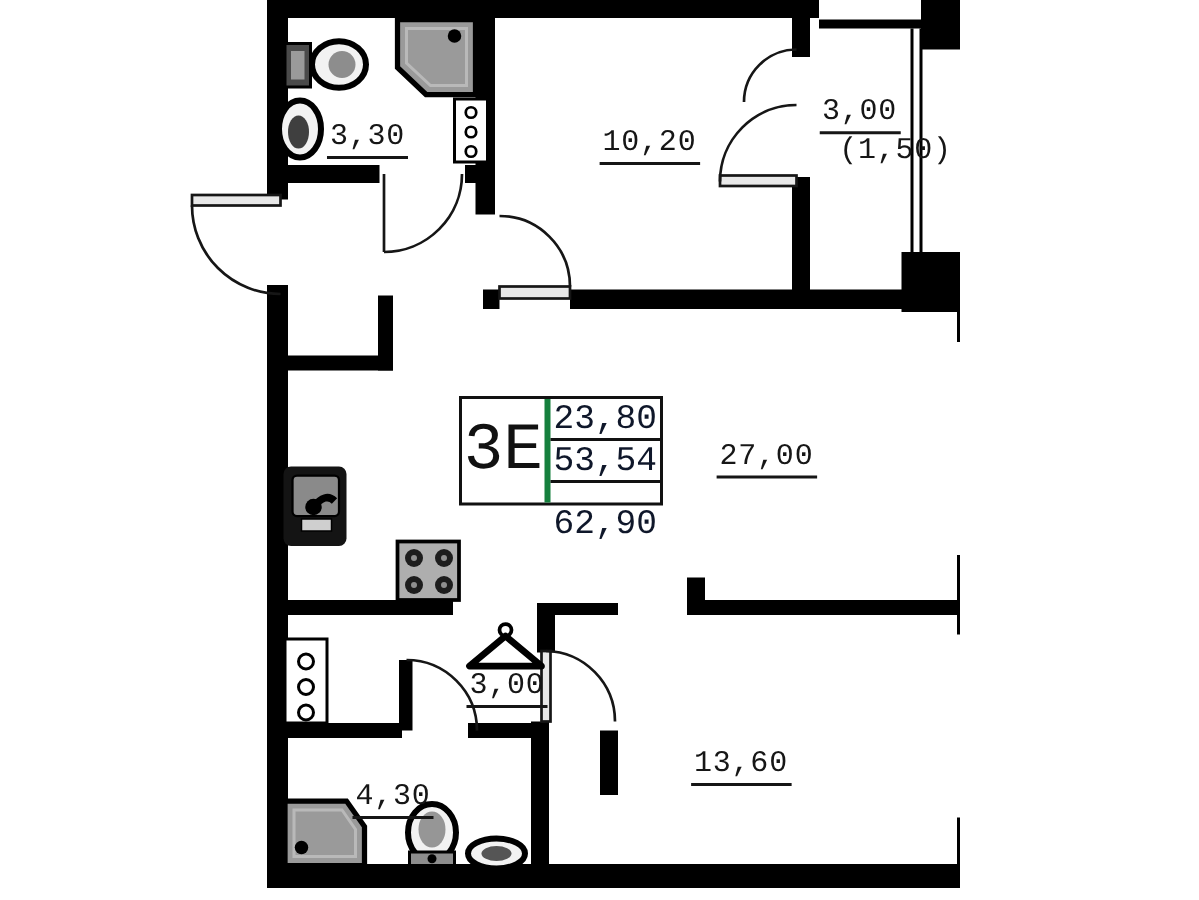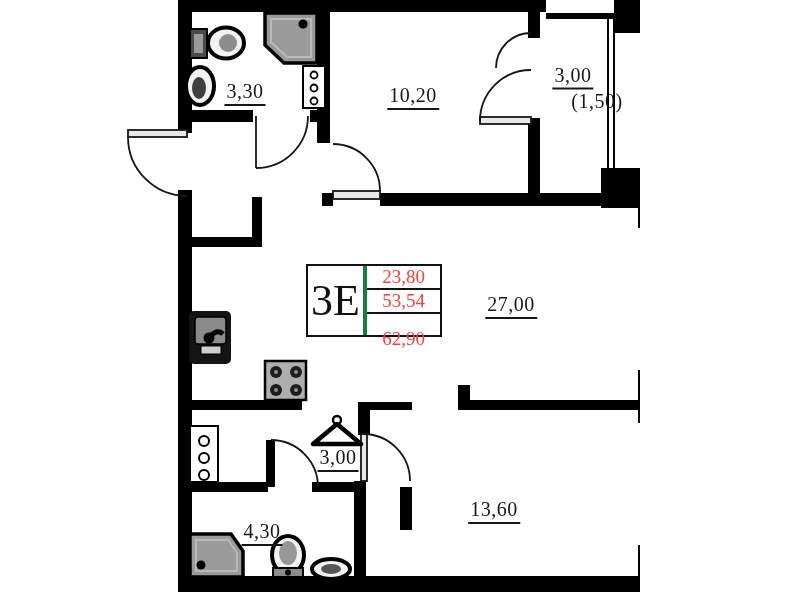--- a/index.html
+++ b/index.html
@@ -1,20 +1,20 @@
 <!DOCTYPE html>
 <html><head>
 <meta charset="utf-8">
 <style>
   html,body{margin:0;padding:0;background:#ffffff;}
   .canvas{
     position:relative;
     width:640px;height:600px;
     background:#ffffff;
-    font-family:Liberation Serif, serif;
+    font-family:Liberation Mono, monospace;
     overflow:hidden;
   }
   .plan-svg{position:absolute;left:0;top:0;}
   .area-label{
     position:absolute;
     transform:translate(-50%,-50%);
     font-size:20px;
     color:#161616;
     white-space:nowrap;
     letter-spacing:0.5px;
@@ -37,21 +37,21 @@
   .unit-type{
     width:55px;
     display:flex;align-items:center;justify-content:center;
     font-size:44px;color:#111;
     border-right:4px solid #15803d;
   }
   .unit-rows{flex:1;display:flex;flex-direction:column;}
   .unit-row{
     flex:1;
     display:flex;align-items:center;justify-content:center;
-    font-size:19px;color:#ef4444;
+    font-size:23px;color:#0f172a;
     border-bottom:2px solid #111;
     text-align:right;
   }
   .unit-row:last-child{border-bottom:none;margin-top:14px;}
 </style>
 </head>
 <body>
 
 <div class="canvas">
 
@@ -191,21 +191,21 @@
       <rect x="273" y="568" width="30" height="9" fill="#8d8d8d" stroke="#000" stroke-width="2"></rect>
       <circle cx="288" cy="572.5" r="3" fill="#000"></circle>
     </g>
     <g>
       <ellipse cx="331" cy="569" rx="19" ry="10" fill="#f2f2f2" stroke="#000" stroke-width="4"></ellipse>
       <ellipse cx="331" cy="569" rx="10" ry="5" fill="#555"></ellipse>
     </g>
   </svg>
 
   <div class="area-label" style="left:245px;top:93px;"><span class="u">3,30</span></div>
-  <div class="area-label" style="left:413px;top:97px;"><span class="u">10,20</span></div>
+  <div class="area-label" style="left:433px;top:97px;"><span class="u">10,20</span></div>
   <div class="area-label balcony-label" style="left:573px;top:88px;">
     <span class="u">3,00</span><br>
     <span class="nu">(1,50)</span>
   </div>
   <div class="area-label" style="left:511px;top:306px;"><span class="u">27,00</span></div>
   <div class="area-label" style="left:338px;top:459px;"><span class="u">3,00</span></div>
   <div class="area-label" style="left:262px;top:509px;margin-top:24px;"><span class="u">4,30</span></div>
   <div class="area-label" style="left:494px;top:511px;"><span class="u">13,60</span></div>
 
   <div class="unit-stamp">

